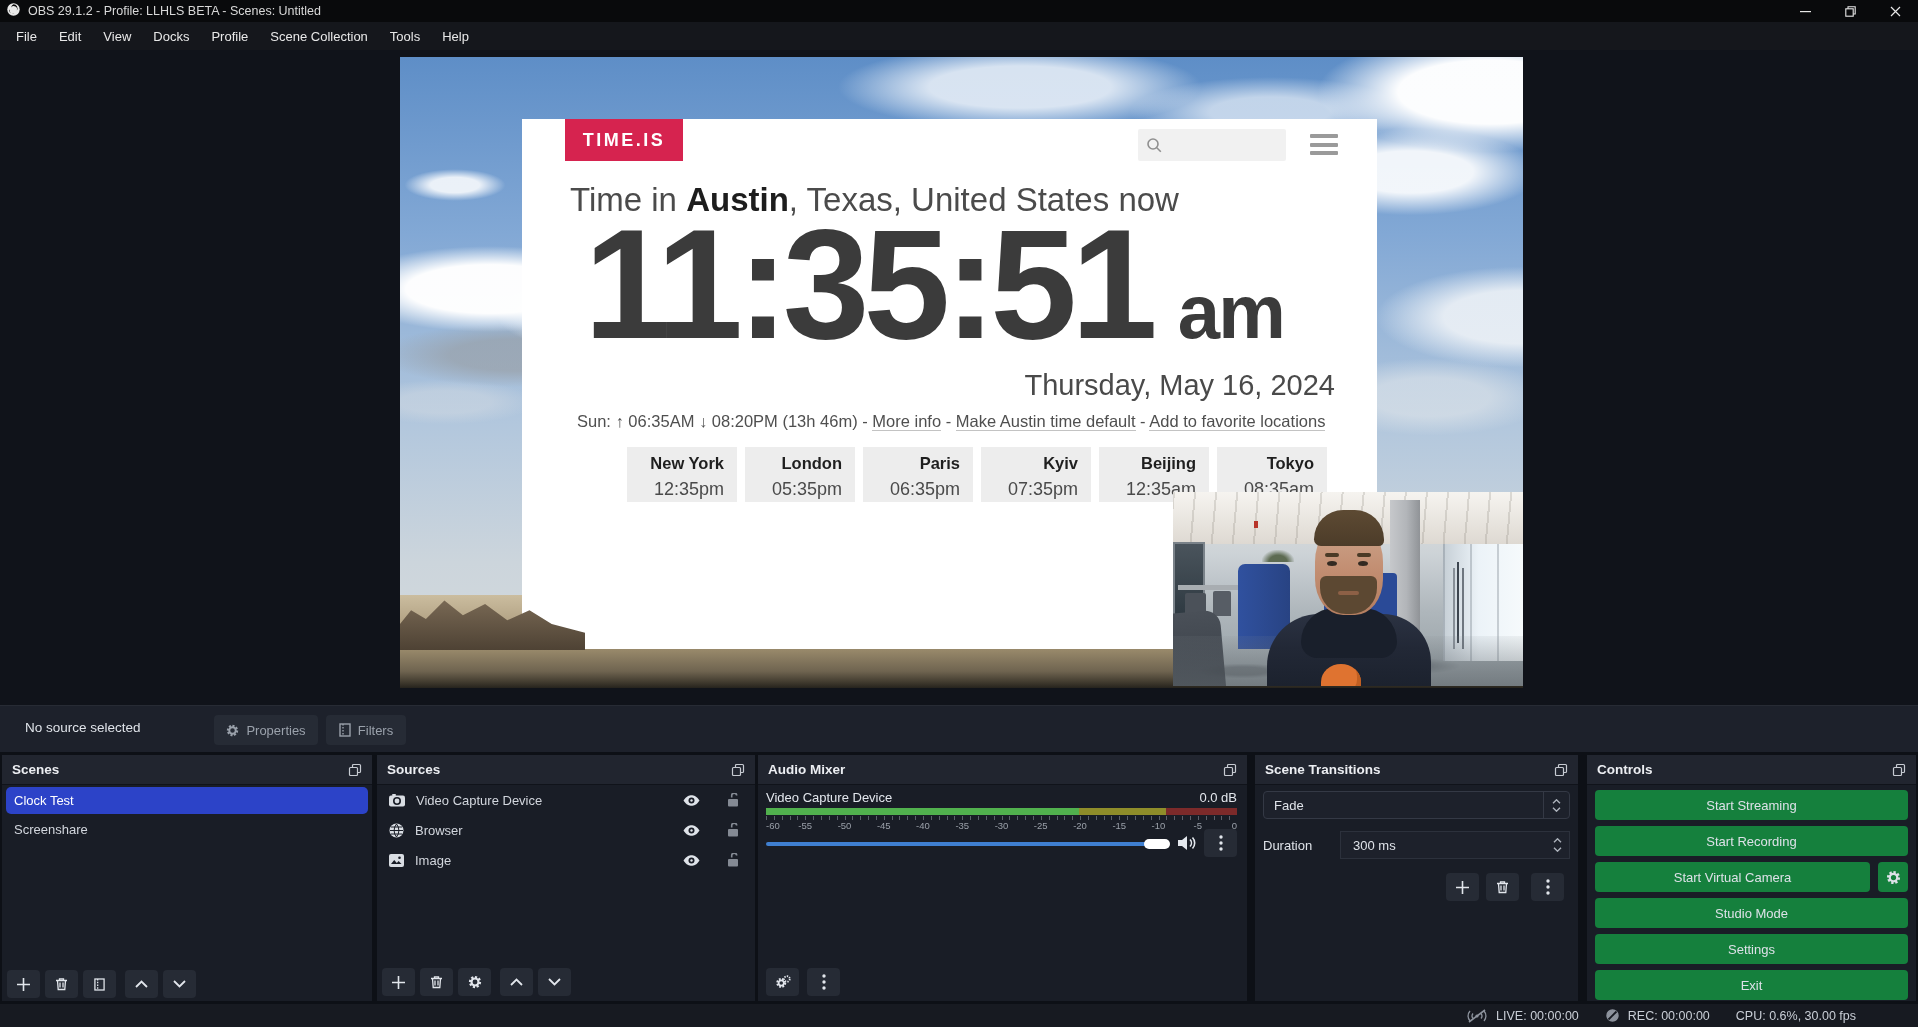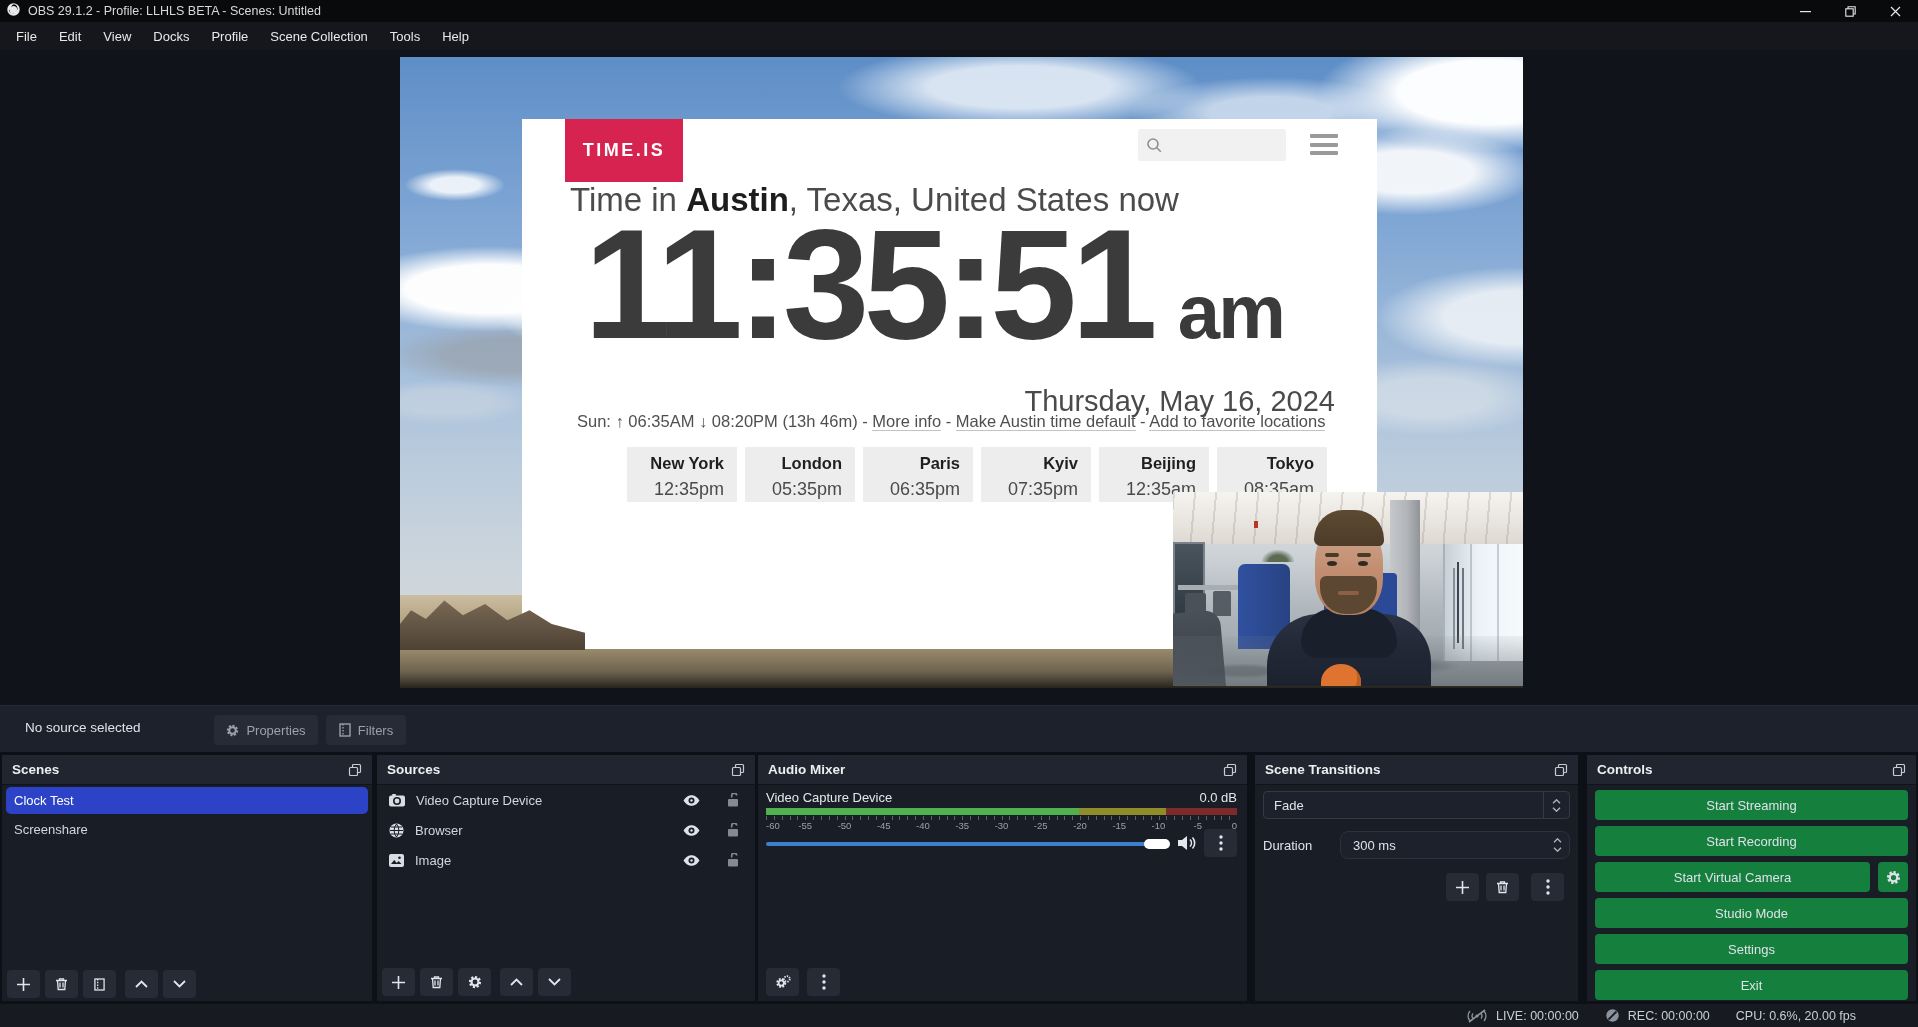--- a/index.html
+++ b/index.html
@@ -41,30 +41,30 @@
   background-image:
     radial-gradient(ellipse 160px 16px at 500px 28px, rgba(62,56,44,.55) 40%, rgba(62,56,44,0) 75%),
     radial-gradient(ellipse 200px 18px at 800px 36px, rgba(62,56,44,.5) 40%, rgba(62,56,44,0) 75%),
     radial-gradient(ellipse 140px 14px at 240px 40px, rgba(62,56,44,.45) 40%, rgba(62,56,44,0) 75%),
     radial-gradient(ellipse 180px 16px at 1020px 30px, rgba(62,56,44,.5) 40%, rgba(62,56,44,0) 75%),
     linear-gradient(180deg, #cbbd9f 0%, #b2a284 30%, #968769 60%, #6f6450 82%, #403a2e 94%, #26231d 100%);
 }
 
 
 .page { position:absolute; left:122px; top:62px; width:855px; height:530px; background:#fff; color:#4a4a4a; }
-.tlogo { position:absolute; left:43px; top:0; width:118px; height:63px; display:flex; align-items:center; justify-content:center; color:#fff; font-size:18px; font-weight:700; letter-spacing:2.5px; }
+.tlogo { position:absolute; left:43px; top:0; width:118px; height:42px; display:flex; align-items:center; justify-content:center; color:#fff; font-size:18px; font-weight:700; letter-spacing:2.5px; }
 .searchbox { position:absolute; left:616px; top:10px; width:148px; height:32px; background:#f1f1f1; border-radius:2px; display:flex; align-items:center; padding-left:8px; }
 .hamburger { position:absolute; left:788px; top:15px; width:28px; height:21px; display:flex; flex-direction:column; justify-content:space-between; }
 .hamburger i { display:block; height:4px; background:#9a9a9a; border-radius:1px; }
 .theading { position:absolute; left:48px; top:62px; font-size:33px; color:#4b4b4b; white-space:nowrap; }
 .theading b { color:#1d1d1d; font-weight:700; }
 .tclock { position:absolute; left:62px; top:76px; height:170px; color:#3b3b3b; white-space:nowrap; }
 .tclock .digits { font-size:156px; font-weight:700; letter-spacing:-6px; }
 .tclock .ampm { font-size:76px; font-weight:700; letter-spacing:-2px; margin-left:26px; }
-.tdate { position:absolute; right:42px; top:266px; font-size:29px; color:#4a4a4a; }
+.tdate { position:absolute; right:42px; top:250px; font-size:29px; color:#4a4a4a; }
 .tsun { position:absolute; left:55px; top:293px; width:760px; font-size:16.5px; color:#4f4f4f; white-space:nowrap; }
 .tsun a { color:#4f4f4f; text-decoration:none; border-bottom:1px solid #c3c3c3; }
 .tcities { position:absolute; left:105px; top:328px; display:flex; gap:8px; }
 .citybox { width:110px; height:55px; background:#ededed; text-align:right; padding:7px 13px 0 0; }
 .citybox .cname { font-size:16.5px; font-weight:700; color:#1f1f1f; }
 .citybox .ctime { font-size:18px; color:#4a4a4a; margin-top:6px; }
 
 
 .webcam { position:absolute; right:0; top:435px; width:350px; height:194px; overflow:hidden; background:#b9bec2; }
 .wc-wall { position:absolute; inset:0; background:linear-gradient(180deg,#e0e0dd 0%,#cdd3d7 32%,#aeb6bb 62%,#939ca1 100%); }
@@ -132,21 +132,21 @@
 .voltrack { position:absolute; left:0; top:13px; width:400px; height:4px; background:#3f7fd0; border-radius:2px; }
 .volhandle { position:absolute; left:378px; top:10px; width:26px; height:10px; background:#fff; border-radius:5px; }
 .volspk { position:absolute; left:412px; top:6px; color:#e4e8ee; }
 .voldots { position:absolute; right:0; top:0; }
 .mixtools { position:absolute; left:8px; bottom:4px; display:flex; gap:8px; }
 
 
 .tcombo { position:absolute; left:8px; top:6px; right:8px; height:28px; background:#1d212b; border:1px solid #343945; border-radius:4px; display:flex; align-items:center; padding-left:10px; font-size:13px; color:#dfe3e9; }
 .tcombo .chev { position:absolute; right:0; top:0; width:26px; height:100%; border-left:1px solid #343945; display:flex; flex-direction:column; align-items:center; justify-content:center; gap:3px; color:#aeb4bd; }
 .durlabel { position:absolute; left:8px; top:53px; font-size:13px; color:#dfe3e9; }
-.durspin { position:absolute; left:85px; right:8px; top:46px; height:28px; background:#1d212b; border:1px solid #2c313c; border-radius:8px; display:flex; align-items:center; padding-left:12px; font-size:13px; color:#dfe3e9; }
+.durspin { position:absolute; left:85px; right:8px; top:46px; height:28px; background:#1d212b; border:1px solid #2c313c; border-radius:0; display:flex; align-items:center; padding-left:12px; font-size:13px; color:#dfe3e9; }
 .durspin .chev { position:absolute; right:0; top:0; width:24px; height:100%; display:flex; flex-direction:column; align-items:center; justify-content:center; gap:4px; color:#aeb4bd; }
 .ttools { position:absolute; right:14px; top:88px; display:flex; gap:7px; }
 
 
 .cstack { position:absolute; left:8px; right:8px; top:5px; display:flex; flex-direction:column; gap:6px; }
 .crow { position:relative; height:30px; }
 .cbtn { position:absolute; left:0; right:0; top:0; height:30px; background:#15803d; border-radius:4px; color:#dde1e8; font-size:13px; display:flex; align-items:center; justify-content:center; }
 .crow.vc .cbtn.main { right:38px; }
 .cbtn.sq { left:auto; width:30px; }
 
@@ -622,16 +622,16 @@
         </svg>
     </span>
     <span class="txt">LIVE: 00:00:00</span>
     <span class="ic">
       <svg width="15" height="15" viewBox="0 0 15 15" fill="none" stroke="#8d939d" stroke-width="1.4">
           <circle cx="7.5" cy="7.5" r="5.5" fill="#8d939d"></circle>
           <path d="M3.5 11.5l8-8" stroke="#171a21" stroke-width="1.8"></path>
         </svg>
     </span>
     <span class="txt">REC: 00:00:00</span>
-    <span class="txt" style="margin-right:0">CPU: 0.6%, 20.00 fps</span>
+    <span class="txt" style="margin-right:0">CPU: 0.6%, 30.00 fps</span>
   </div>
 
 </div>
 
 </body></html>

